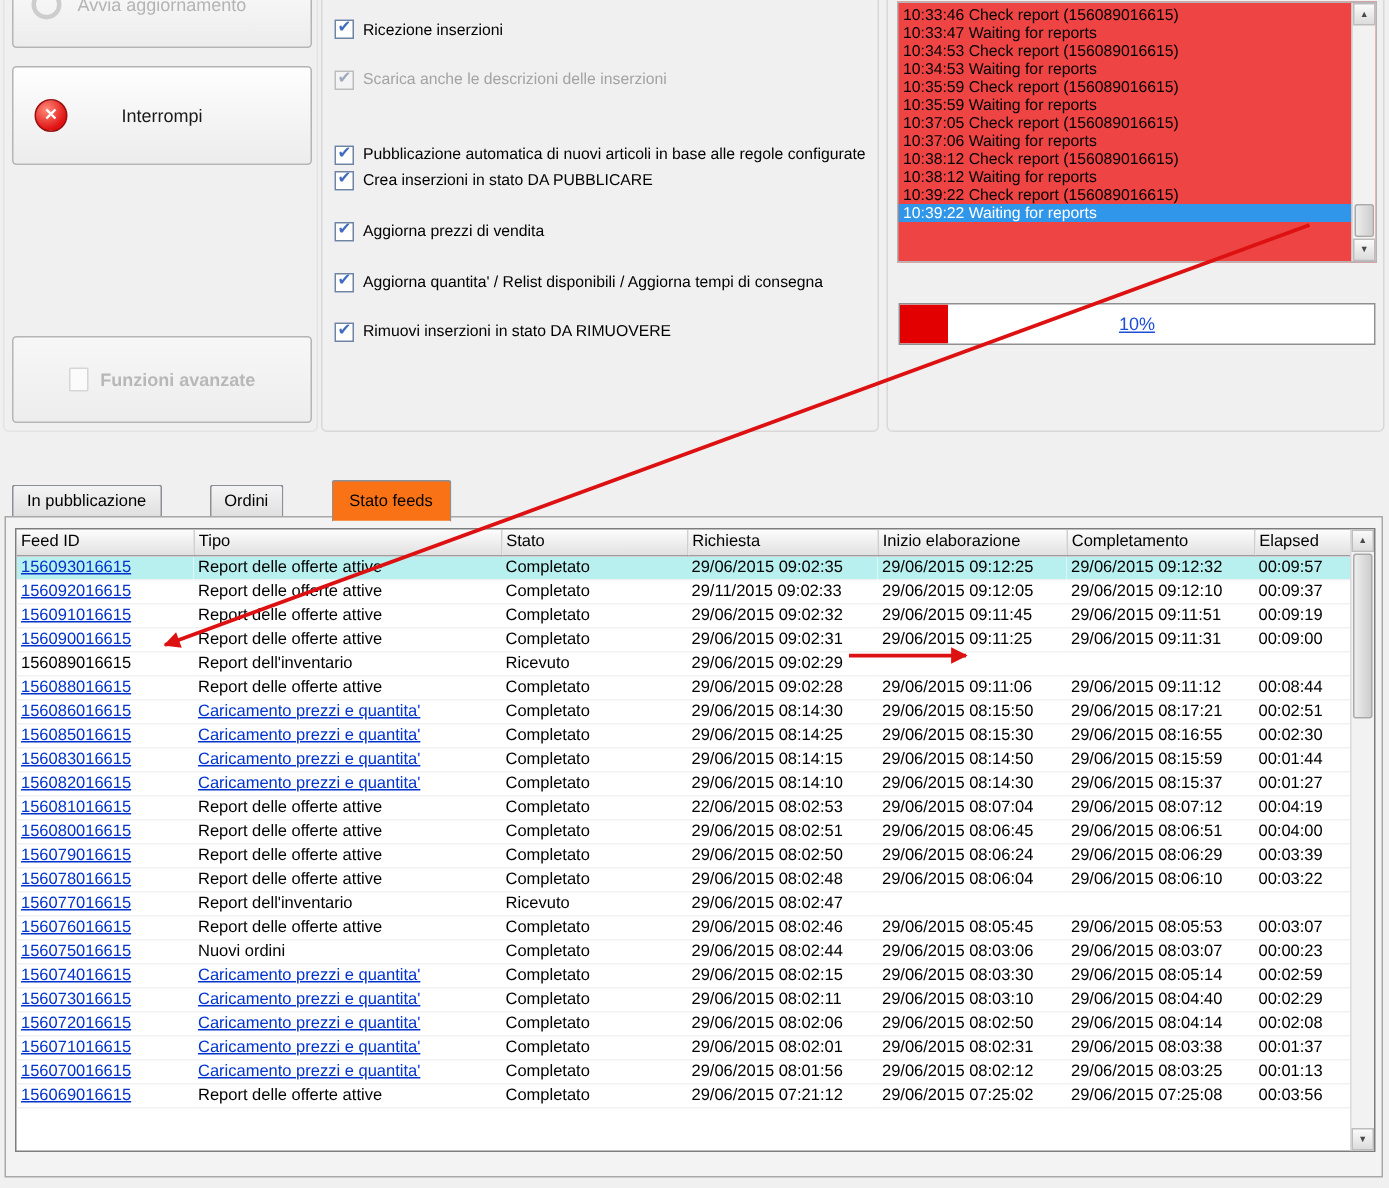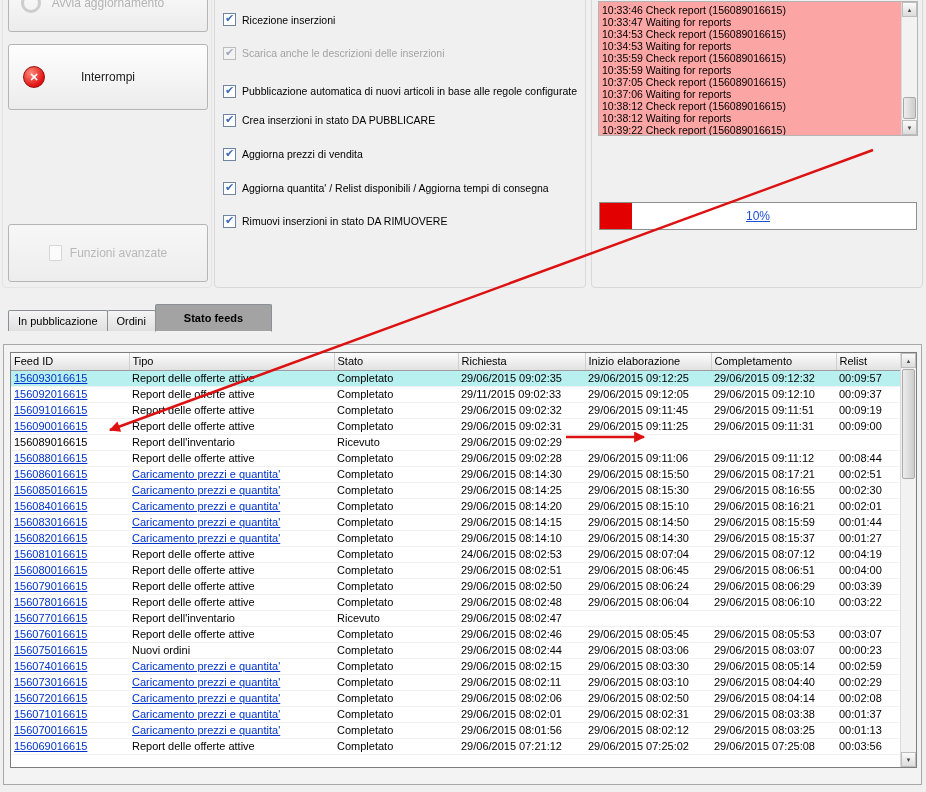--- a/index.html
+++ b/index.html
@@ -24,21 +24,21 @@
   }
   .btn-interrompi{ left:8px; top:44px; width:200px; height:66px; color:#1a1a1a; }
   .ico-stop{
     position:absolute; left:14px; top:50%; margin-top:-11px;
     width:22px; height:22px; border-radius:50%;
     background:radial-gradient(circle at 35% 30%, #ff8a7a, #e01212 70%);
     border:1px solid #991010;
     display:flex; align-items:center; justify-content:center;
     color:#fff; font-size:11px; font-weight:bold; line-height:1;
   }
-  .btn-funzioni{ left:8px; top:224px; width:200px; height:58px; color:#b8b8b8; background:linear-gradient(#f7f7f7,#ededed); }
+  .btn-funzioni{ left:8px; top:224px; width:200px; height:58px; color:#b8b8b8; background:linear-gradient(#f7f7f7,#ededed);font-weight:bold; }
   .ico-doc{
     width:13px; height:16px; border:1px solid #d6d6d6; background:#fbfbfb;
     margin-right:8px; border-radius:1px;
   }
   
   .groupbox{ position:absolute; border:1px solid #d8d8d8; border-radius:4px; }
   .gb-left{ left:2px; top:-14px; width:210px; height:302px; border-color:#e3e3e3; }
   .gb-options{ left:214px; top:-14px; width:372px; height:302px; }
   .gb-log{ left:591px; top:-14px; width:332px; height:302px; }
   
@@ -52,22 +52,22 @@
   }
   .cb.checked::after{
     content:"\2714"; position:absolute; left:1px; top:-2px;
     font-size:11px; color:#3f6cc0; line-height:13px;
   }
   .cb.dis{ background:#f3f3f3; border-color:#bcbcbc; }
   .cb.dis.checked::after{ color:#9fa9bd; }
   .cb-row.off .cb-lbl{ color:#a3a3a3; }
   
   .logwrap{
-    position:absolute; left:6px; top:14px; width:320px; height:135px;
-    background:#fca5a5; border:1px solid #b4b4b4; display:flex;
+    position:absolute; left:6px; top:14px; width:320px; height:174px;
+    background:#ef4444; border:1px solid #b4b4b4; display:flex;
   }
   .loglist{ flex:1 1 auto; overflow:hidden; padding:2px 0 0 3px; }
   .log-line{ font-size:10.5px; line-height:12px; white-space:nowrap; }
   .log-line.sel{ background:#2f96ea; color:#fff; margin-left:-3px; padding-left:3px; }
   
   .sb{ flex:0 0 16px; width:16px; background:#f2f2f2; border-left:1px solid #dadada; display:flex; flex-direction:column; }
   .sb-abs{ position:absolute; top:0; bottom:0; right:0; }
   .sb-btn{
     height:15px; background:linear-gradient(#fafafa,#dcdcdc);
     border:1px solid #bdbdbd; display:flex; align-items:center; justify-content:center;
@@ -86,29 +86,29 @@
     position:absolute; left:7px; top:215px; width:318px; height:28px;
     background:#fff; border:1px solid #8f8f8f; overflow:hidden;
   }
   .progress-fill{ position:absolute; left:0; top:0; bottom:0; background:#e20000; }
   .progress-label{
     position:absolute; left:0; right:0; top:0; bottom:0;
     display:flex; align-items:center; justify-content:center;
     color:#1d4ed8; font-size:12px;text-decoration:underline;
   }
   
-  .tabs{ position:absolute; left:8px; top:298px; height:33px; display:flex; align-items:flex-end; z-index:3; }
+  .tabs{ position:absolute; left:8px; top:317px; height:33px; display:flex; align-items:center; z-index:3;gap:33px; }
   .tab{
     border:1px solid #8c8f96; border-bottom:none; border-radius:2px 2px 0 0;
     background:linear-gradient(#f4f4f4,#e0e0e0);
     padding:4px 9px; font-size:11px; margin-right:-1px; cursor:pointer; white-space:nowrap;
   }
   .tab.active{
-    background:#a3a3a3; padding:7px 28px; position:relative; z-index:4;
-    margin-bottom:-1px; border-bottom:1px solid #f3f3f3;font-weight:bold;
+    background:#f97316; padding:7px 11px; position:relative; z-index:4;
+    margin-bottom:-1px; border-bottom:1px solid #f3f3f3;
   }
   
   .tabpanel{
     position:absolute; left:3px; top:344px; width:919px; height:441px;
     background:#f3f3f3; border:1px solid #a8a8a8;
   }
   .tablewrap{
     position:absolute; left:10px; top:352px; width:907px; height:416px;
     background:#fff; border:1px solid #7d7d7d; overflow:hidden;
   }
@@ -154,21 +154,21 @@
 
   <div class="groupbox gb-options">
       <label class="cb-row" style="top: 26px; align-items: center;">
         <span class="cb checked"></span>
         <span class="cb-lbl">Ricezione inserzioni</span>
       </label>
       <label class="cb-row off" style="top: 60px;">
         <span class="cb checked dis"></span>
         <span class="cb-lbl">Scarica anche le descrizioni delle inserzioni</span>
       </label>
-      <label class="cb-row" style="top: 98px;">
+      <label class="cb-row" style="top: 110px;">
         <span class="cb checked"></span>
         <span class="cb-lbl">Pubblicazione automatica di nuovi articoli in base alle regole configurate</span>
       </label>
       <label class="cb-row" style="top: 127px;">
         <span class="cb checked"></span>
         <span class="cb-lbl">Crea inserzioni in stato DA PUBBLICARE</span>
       </label>
       <label class="cb-row" style="top: 161px;">
         <span class="cb checked"></span>
         <span class="cb-lbl">Aggiorna prezzi di vendita</span>
@@ -233,21 +233,21 @@
           <col class="col-elap">
       </colgroup>
       <thead>
         <tr>
           <th>Feed ID</th>
           <th>Tipo</th>
           <th>Stato</th>
           <th>Richiesta</th>
           <th>Inizio elaborazione</th>
           <th>Completamento</th>
-          <th>Relist</th>
+          <th>Elapsed</th>
         </tr>
       </thead>
       <tbody>
           <tr class="hl">
             <td><a class="lnk">156093016615</a></td>
             <td>Report delle offerte attive</td>
             <td>Completato</td>
             <td>29/06/2015 09:02:35</td>
             <td>29/06/2015 09:12:25</td>
             <td>29/06/2015 09:12:32</td>
@@ -310,29 +310,20 @@
           <tr>
             <td><a class="lnk">156085016615</a></td>
             <td><a class="lnk">Caricamento prezzi e quantita'</a></td>
             <td>Completato</td>
             <td>29/06/2015 08:14:25</td>
             <td>29/06/2015 08:15:30</td>
             <td>29/06/2015 08:16:55</td>
             <td>00:02:30</td>
           </tr>
           <tr>
-            <td><a class="lnk">156084016615</a></td>
-            <td><a class="lnk">Caricamento prezzi e quantita'</a></td>
-            <td>Completato</td>
-            <td>29/06/2015 08:14:20</td>
-            <td>29/06/2015 08:15:10</td>
-            <td>29/06/2015 08:16:21</td>
-            <td>00:02:01</td>
-          </tr>
-          <tr>
             <td><a class="lnk">156083016615</a></td>
             <td><a class="lnk">Caricamento prezzi e quantita'</a></td>
             <td>Completato</td>
             <td>29/06/2015 08:14:15</td>
             <td>29/06/2015 08:14:50</td>
             <td>29/06/2015 08:15:59</td>
             <td>00:01:44</td>
           </tr>
           <tr>
             <td><a class="lnk">156082016615</a></td>
@@ -340,21 +331,21 @@
             <td>Completato</td>
             <td>29/06/2015 08:14:10</td>
             <td>29/06/2015 08:14:30</td>
             <td>29/06/2015 08:15:37</td>
             <td>00:01:27</td>
           </tr>
           <tr>
             <td><a class="lnk">156081016615</a></td>
             <td>Report delle offerte attive</td>
             <td>Completato</td>
-            <td>24/06/2015 08:02:53</td>
+            <td>22/06/2015 08:02:53</td>
             <td>29/06/2015 08:07:04</td>
             <td>29/06/2015 08:07:12</td>
             <td>00:04:19</td>
           </tr>
           <tr>
             <td><a class="lnk">156080016615</a></td>
             <td>Report delle offerte attive</td>
             <td>Completato</td>
             <td>29/06/2015 08:02:51</td>
             <td>29/06/2015 08:06:45</td>

